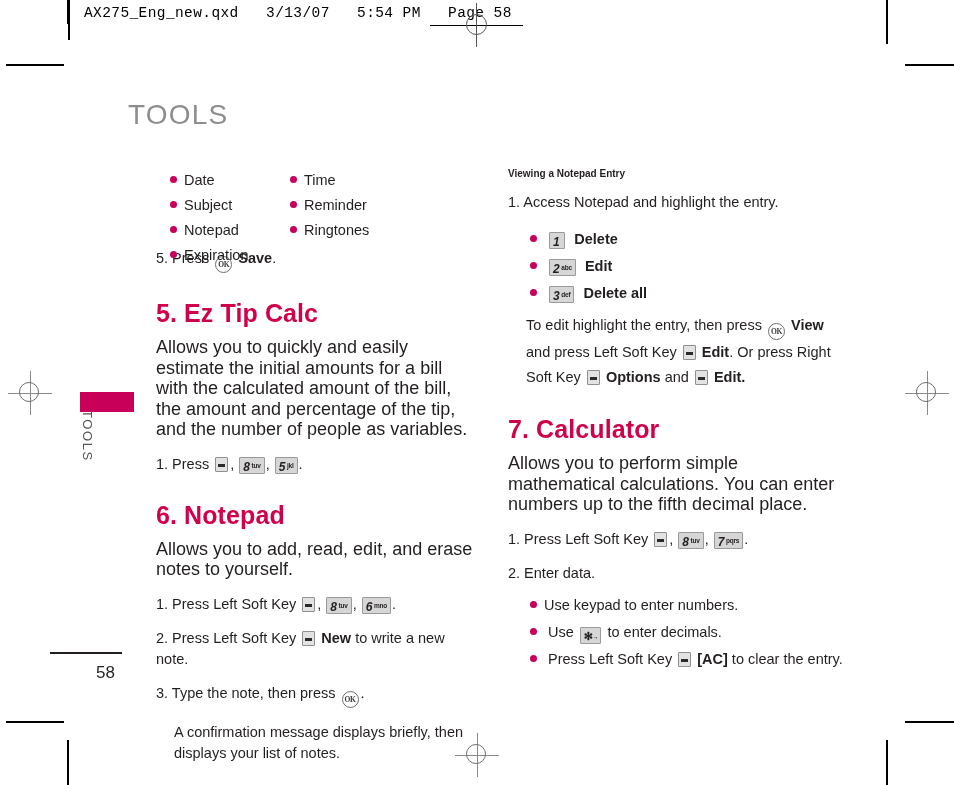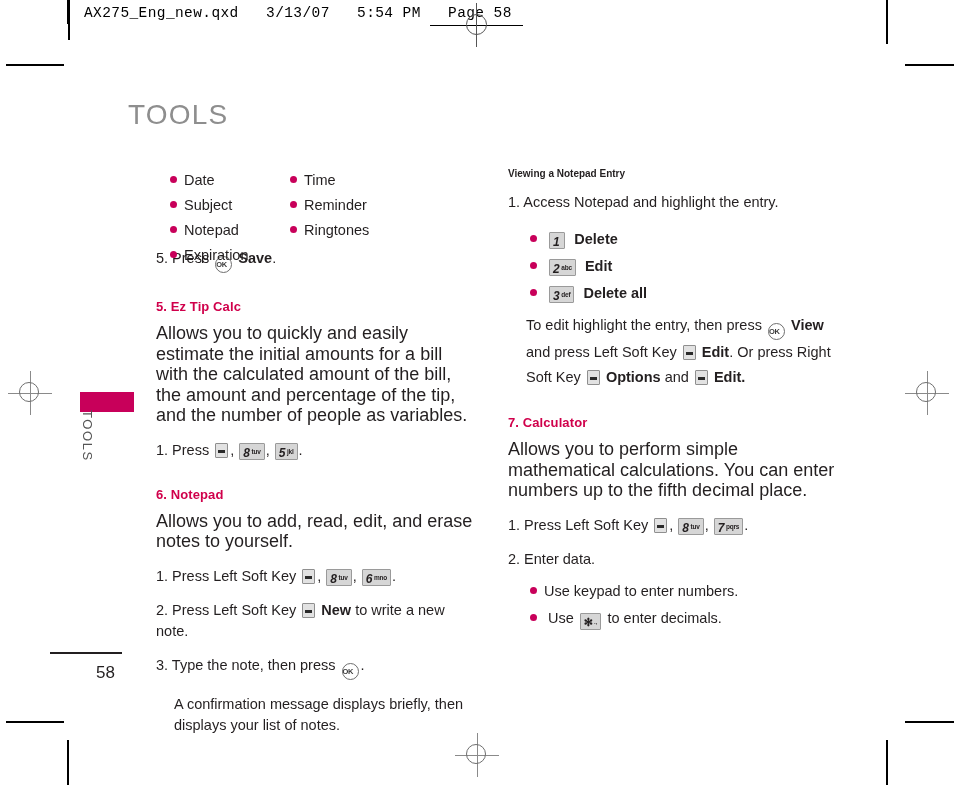--- a/index.html
+++ b/index.html
@@ -120,21 +120,21 @@
   
   .col {
     position: absolute;
     top: 168px;
   }
   .col-left  { left: 156px; width: 320px; }
   .col-right { left: 508px; width: 340px; }
 
   
   .h2 {
-    font-size: 13px;
+    font-size: 25px;
     font-weight: 700;
     color: #d0004b;
     margin: 0 0 9px 0;
     letter-spacing: 0.1px;
   }
   .h3 {
     font-size: 10px;
     font-weight: 600;
     color: #231f20;
     margin: 0 0 13px 0;
@@ -243,25 +243,27 @@
     background: #2b2b2b;
   }
   .okkey {
     display: inline-block;
     width: 17px; height: 17px;
     border: 1.4px solid #6e6e6e;
     border-radius: 50%;
     font-size: 7.5px;
     font-weight: 700;
     line-height: 15px;
+    text-align: center;
     color: #3a3a3a;
     vertical-align: -4px;
     margin: 0 2px;
     box-sizing: border-box;
     letter-spacing: -0.3px;
+    font-family: Liberation Serif, serif;
   }
   .starkey {
     display: inline-block;
     background: #d6d6d6;
     border: 1px solid #9a9a9a;
     border-radius: 1px;
     padding: 0 3px;
     height: 15px;
     line-height: 15px;
     vertical-align: -3px;
@@ -409,14 +411,20 @@
   </p>
   <p class="step" style="margin-bottom:8px;">2. Enter data.</p>
 
   <ul class="keylist">
     <li><span class="dot"></span><span>Use keypad to enter numbers.</span></li>
     <li><span class="dot"></span>
       <span>Use</span>
       <span class="starkey"><span class="num">✻</span><span class="sub">.,</span></span>
       <span>to enter decimals.</span>
     </li>
+    <li><span class="dot"></span>
+      <span>Press Left Soft Key</span>
+      <span class="softkey"></span>
+      <span class="bold">[AC]</span>
+      <span>to clear the entry.</span>
+    </li>
   </ul>
 </div>
 
 </body></html>

